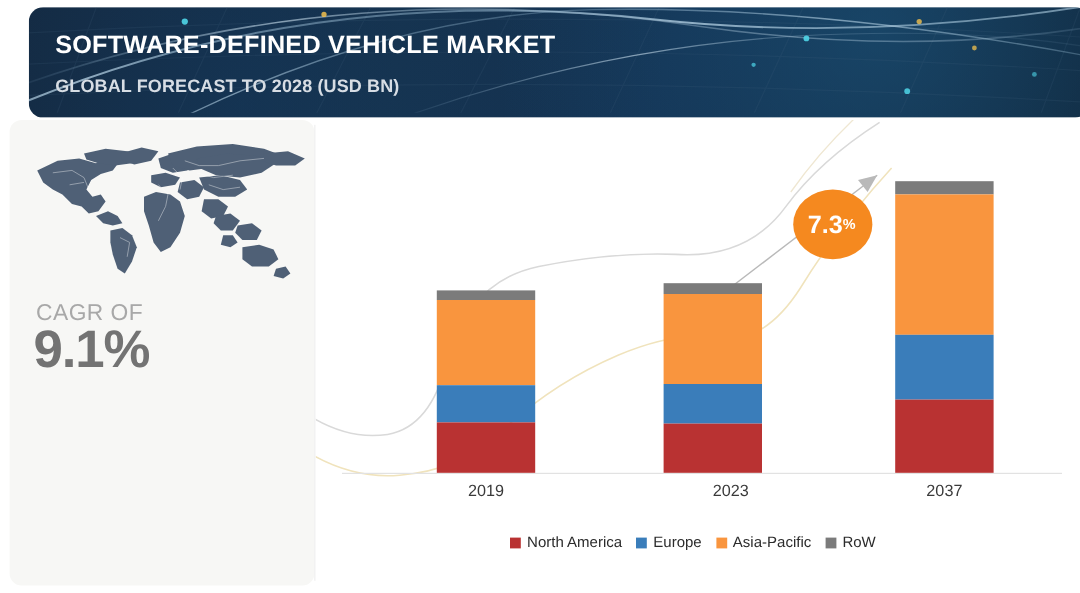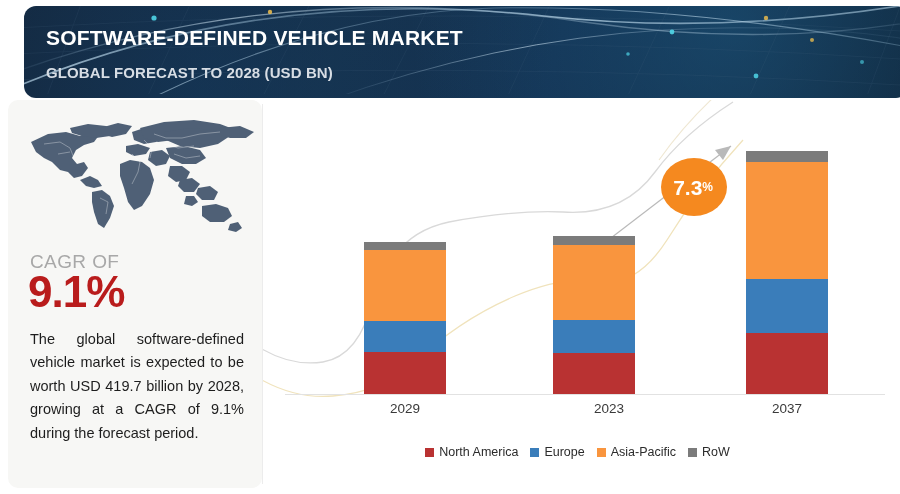--- a/index.html
+++ b/index.html
@@ -39,21 +39,21 @@
 
   .map-box{position:absolute;left:6px;top:14px;width:244px;height:130px;}
   .map-box svg{display:block;width:100%;height:100%;}
 
   .cagr-label{
     position:absolute;left:22px;top:152px;
     font-size:19px;color:#a8a8a8;letter-spacing:.4px;line-height:1;
   }
   .cagr-value{
     position:absolute;left:20px;top:170px;
-    font-size:44px;font-weight:bold;color:#b91c1c;letter-spacing:-1px;line-height:1;
+    font-size:44px;font-weight:bold;color:#737373;letter-spacing:-1px;line-height:1;
   }
   .blurb{
     position:absolute;left:22px;top:228px;width:214px;
     font-size:14.5px;color:#1d1d1d;line-height:1.62;text-align:justify;
   }
 
   
   .chart-area{position:absolute;left:255px;top:0;width:629px;height:388px;background:#ffffff;overflow:hidden;}
   .deco-curves{position:absolute;left:0;top:0;width:629px;height:300px;}
   .axis-line{position:absolute;left:22px;top:294px;width:600px;height:1px;background:#e2e2e2;}
@@ -175,21 +175,20 @@
             <path d="M140 20 L152 24 L168 24 L186 20 L206 18"></path>
             <path d="M150 30 L164 34 L180 32"></path>
             <path d="M160 40 L172 44 L186 42"></path>
             <path d="M130 26 L138 34 L136 44"></path>
           </g>
         </svg>
       </div>
 
       <div class="cagr-label">CAGR OF</div>
       <div class="cagr-value">9.1%</div>
-      <div class="blurb">The global software-defined vehicle market is expected to be worth USD 419.7 billion by 2028, growing at a CAGR of 9.1% during the forecast period.</div>
     </div>
 
     <div class="divider"></div>
 
     <div class="chart-area">
 
       <svg class="deco-curves" viewBox="0 0 629 300" preserveAspectRatio="none">
         <g fill="none">
           <path d="M-20 236 Q20 268 60 262 Q96 256 110 200 Q128 134 186 122 Q248 110 300 112 Q360 116 392 72 Q420 34 470 2" stroke="#d9d9d9" stroke-width="1.3"></path>
           <path d="M-20 268 Q24 300 70 296 Q120 292 152 262 Q196 220 252 196 Q300 176 330 182 Q372 190 404 140 Q436 88 480 40" stroke="#f0e3bc" stroke-width="1.3"></path>
@@ -210,21 +209,21 @@
       </div>
 
       <div class="axis-line"></div>
 
       <div class="bar" style="left:101px;">
         <div class="seg" style="height:8px;background:#7b7b7b;"></div>
         <div class="seg" style="height:71px;background:#f9953e;"></div>
         <div class="seg" style="height:31px;background:#3a7dba;"></div>
         <div class="seg" style="height:42px;background:#b93232;"></div>
       </div>
-      <div class="cat" style="left:72px;">2029</div>
+      <div class="cat" style="left:72px;">2019</div>
 
       <div class="bar" style="left:290px;">
         <div class="seg" style="height:9px;background:#7b7b7b;"></div>
         <div class="seg" style="height:75px;background:#f9953e;"></div>
         <div class="seg" style="height:33px;background:#3a7dba;"></div>
         <div class="seg" style="height:41px;background:#b93232;"></div>
       </div>
       <div class="cat" style="left:276px;">2023</div>
 
       <div class="bar" style="left:483px;">

